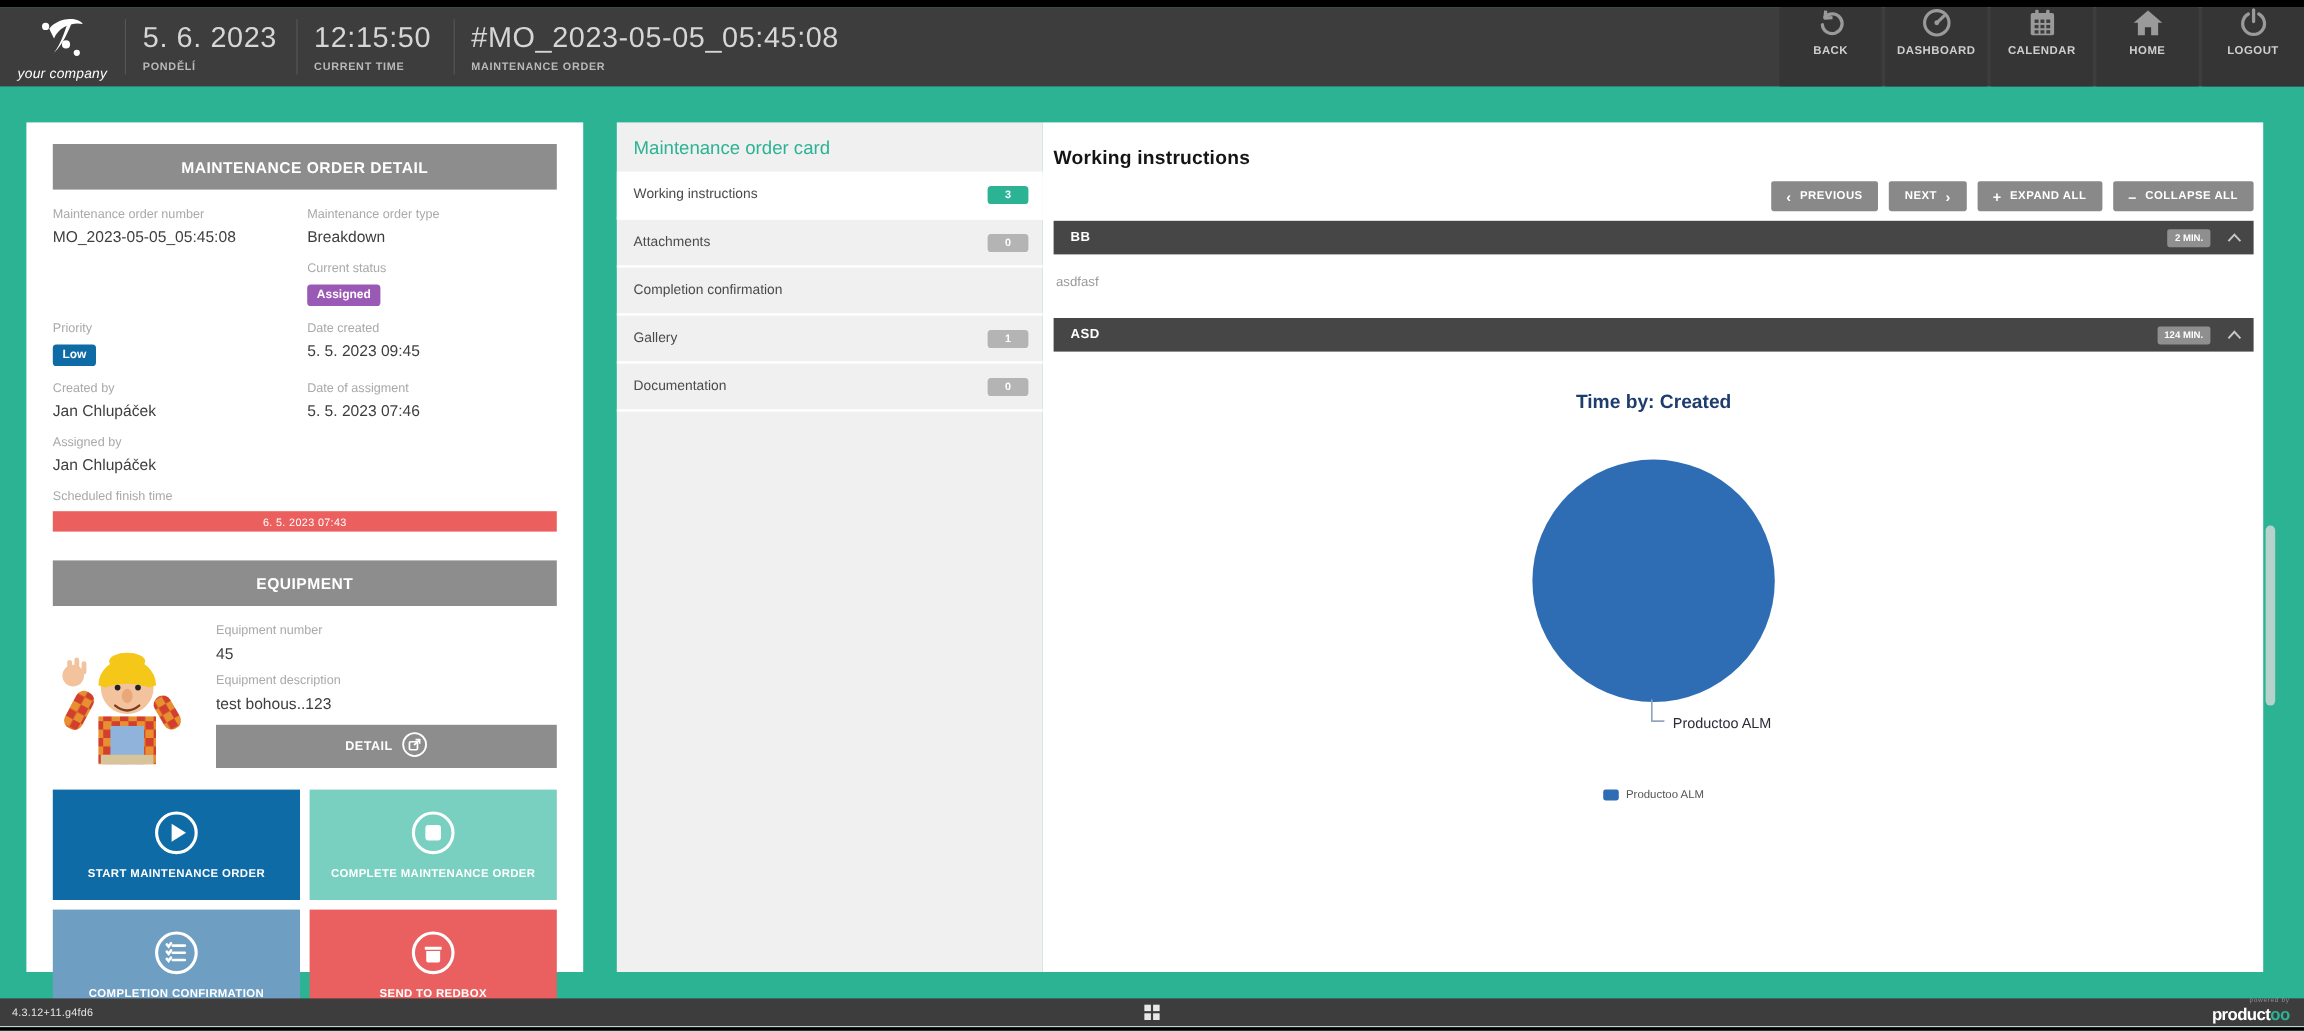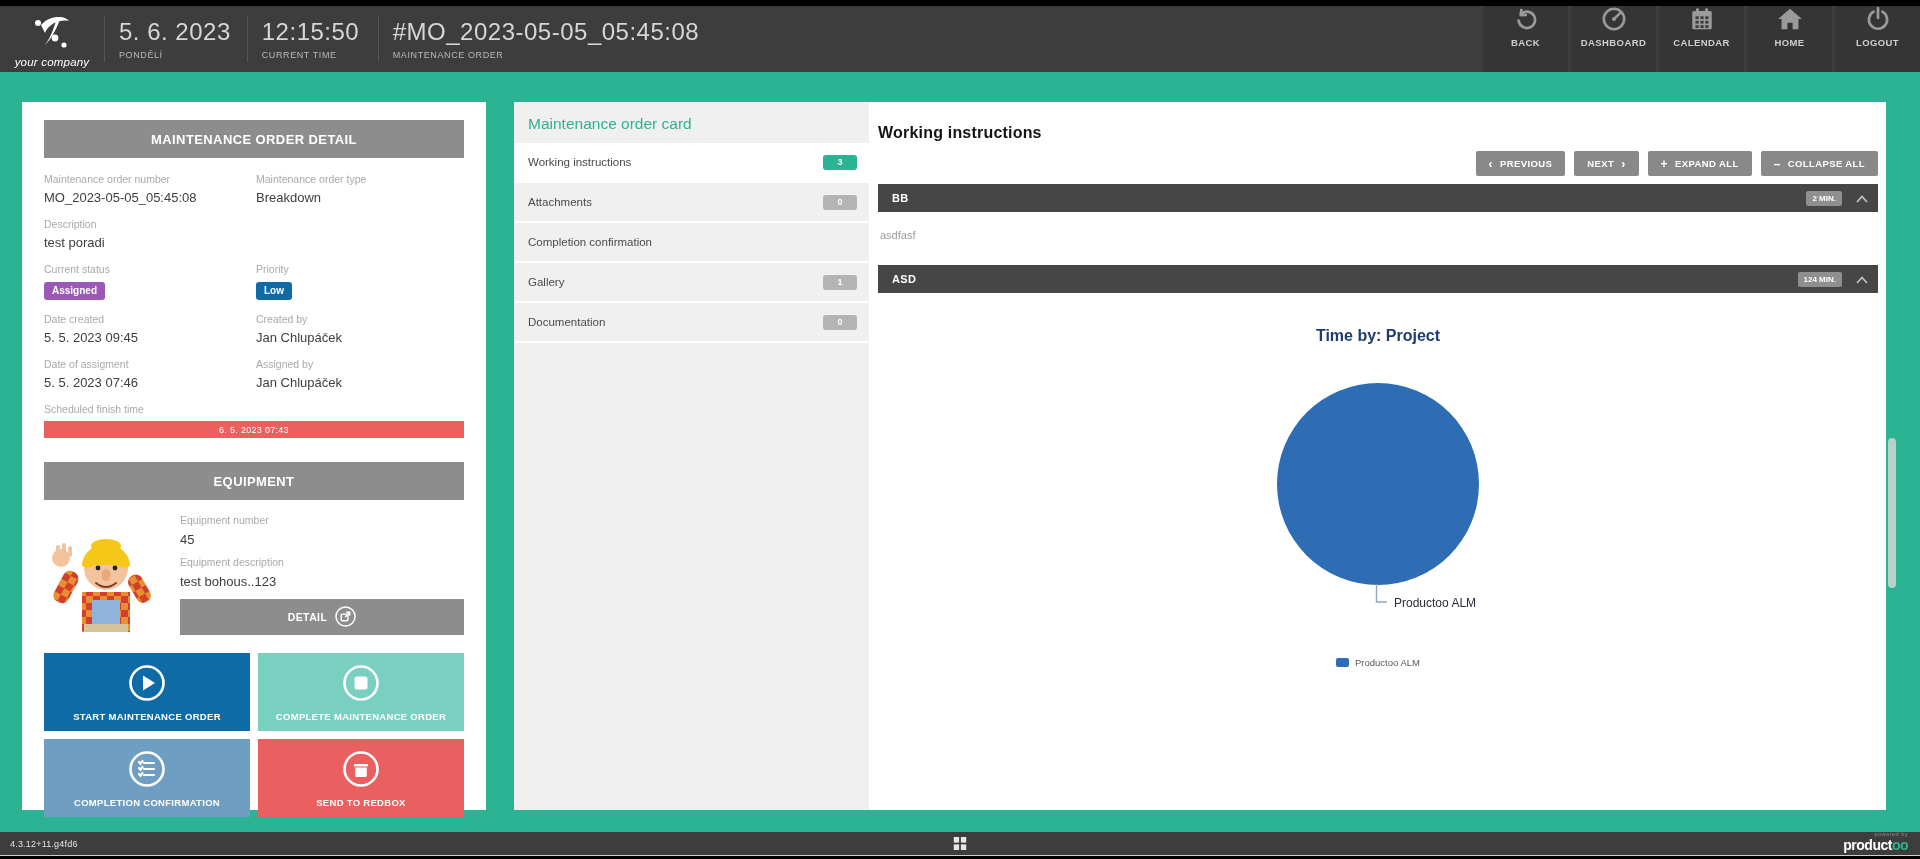--- a/index.html
+++ b/index.html
@@ -8,21 +8,21 @@
 
   
   .top-strip { position:absolute; top:0; left:0; width:1920px; height:6px; background:#000; }
   header { position:absolute; top:6px; left:0; width:1920px; height:66px; background:#3d3d3d; display:flex; align-items:stretch; }
   .logo-box { width:104px; display:flex; flex-direction:column; align-items:center; justify-content:flex-end; padding-bottom:4px; }
   .logo-mark { margin-bottom:1px; }
   .logo-text { color:#fff; font-size:11.5px; letter-spacing:.2px;font-style:italic; }
   .hdr-sep { width:1px; background:#555; margin:10px 0; }
   .h-item { display:flex; flex-direction:column; justify-content:center; padding:0 16px 0 14px; min-width:130px; }
   .h-big { color:#d6d6d6; font-size:24px; font-weight:400; letter-spacing:.5px; line-height:26px; }
-  .h-sub { color:#b9b9b9; font-size:9px; font-weight:normal; letter-spacing:.6px; margin-top:5px; }
+  .h-sub { color:#b9b9b9; font-size:9px; font-weight:bold; letter-spacing:.6px; margin-top:5px; }
   .hdr-spacer { flex:1; }
   nav { display:flex; gap:3px; }
   .nav-btn { width:85px; background:#353535; display:flex; flex-direction:column; align-items:center; justify-content:flex-start; gap:5px; cursor:pointer; }
   .nav-label { color:#cfcfcf; font-size:9.5px; font-weight:bold; letter-spacing:.4px; }
   .nav-icon svg { display:block; }
 
   
   .left-card { position:absolute; left:22px; top:102px; width:464px; height:708px; background:#fff; padding:18px 22px; }
   .gray-bar { height:38px; background:#8d8d8d; color:#fff; font-size:13px; font-weight:bold; letter-spacing:.4px; display:flex; align-items:center; justify-content:center; }
   .f-grid { display:grid; grid-template-columns:212px 1fr; margin-top:2px; }
@@ -35,21 +35,21 @@
   .finish-wrap { margin-top:13px; }
   .finish-bar { margin-top:6px; height:17px; background:#ec5f5f; color:#fff; font-size:9px; font-weight:normal; display:flex; align-items:center; justify-content:center; letter-spacing:.3px; }
   .eq-bar { margin-top:24px; }
   .eq-row { display:flex; margin-top:12px; gap:16px; }
   .eq-img { width:120px; height:120px; background:#fff; flex:none; }
   .eq-col { flex:1; display:flex; flex-direction:column; }
   .eq-col .f-label { margin-top:2px; }
   .eq-col .f-value { margin-top:1px; }
   .detail-btn { margin-top:10px; height:36px; background:#8d8d8d; border:none; color:#fff; font-family:inherit; font-size:10.5px; font-weight:bold; letter-spacing:.4px; display:flex; align-items:center; justify-content:center; gap:8px; cursor:pointer; }
   .actions { display:grid; grid-template-columns:1fr 1fr; gap:8px; margin-top:18px; }
-  .action-btn { height:78px; border:none; color:#fff; font-family:inherit; font-size:9.5px; font-weight:bold; letter-spacing:.3px; display:flex; flex-direction:column; align-items:center; justify-content:center; gap:6px; cursor:pointer; }
+  .action-btn { height:92px; border:none; color:#fff; font-family:inherit; font-size:9.5px; font-weight:bold; letter-spacing:.3px; display:flex; flex-direction:column; align-items:center; justify-content:center; gap:6px; cursor:pointer; }
   .ab-start { background:#0f6ba6; }
   .ab-complete { background:#79cfc0; }
   .ab-confirm { background:#6e9fc3; }
   .ab-redbox { background:#ea5f5f; }
 
   
   .tab-panel { position:absolute; left:514px; top:102px; width:355px; height:708px; background:#f0f0f0; }
   .tab-title { color:#2bb394; font-size:15.5px; padding:13px 14px 10px; }
   .tab-row { height:40px; display:flex; align-items:center; padding:0 12px 0 14px; border-bottom:2px solid #fff; cursor:pointer; }
   .tab-row.active { background:#fff; }
@@ -194,24 +194,20 @@
     <div class="gray-bar">MAINTENANCE ORDER DETAIL</div>
 
     <div class="f-grid">
       <div class="f-cell">
         <div class="f-label">Maintenance order number</div>
         <div class="f-value">MO_2023-05-05_05:45:08</div>
       </div>
       <div class="f-cell">
         <div class="f-label">Maintenance order type</div>
         <div class="f-value">Breakdown</div>
-      </div>
-      <div class="f-cell">
-        <div class="f-label">Description</div>
-        <div class="f-value">test poradi</div>
       </div>
       <div></div>
       <div class="f-cell">
         <div class="f-label">Current status</div>
         <span class="badge badge-assigned">Assigned</span>
       </div>
       <div class="f-cell">
         <div class="f-label">Priority</div>
         <span class="badge badge-low">Low</span>
       </div>
@@ -396,21 +392,21 @@
       <span class="wi-name">ASD</span>
       <span class="wi-min">124 MIN.</span>
       <span>
         <svg width="12" height="8" viewBox="0 0 12 8">
             <polyline points="1,7 6,1.5 11,7" fill="none" stroke="#c7c7c7" stroke-width="1.6"></polyline>
           </svg>
       </span>
     </div>
 
     <div class="chart">
-      <div class="chart-title">Time by: Project</div>
+      <div class="chart-title">Time by: Created</div>
       <div class="pie"></div>
       <div class="pie-callout">
         <span>
           <svg width="13" height="24" viewBox="0 0 13 24">
               <polyline points="1.5,1 1.5,19 12,19" fill="none" stroke="#93a5c0" stroke-width="1.4"></polyline>
             </svg>
         </span>
         <span class="pie-callout-label">Productoo ALM</span>
       </div>
       <div class="legend">

